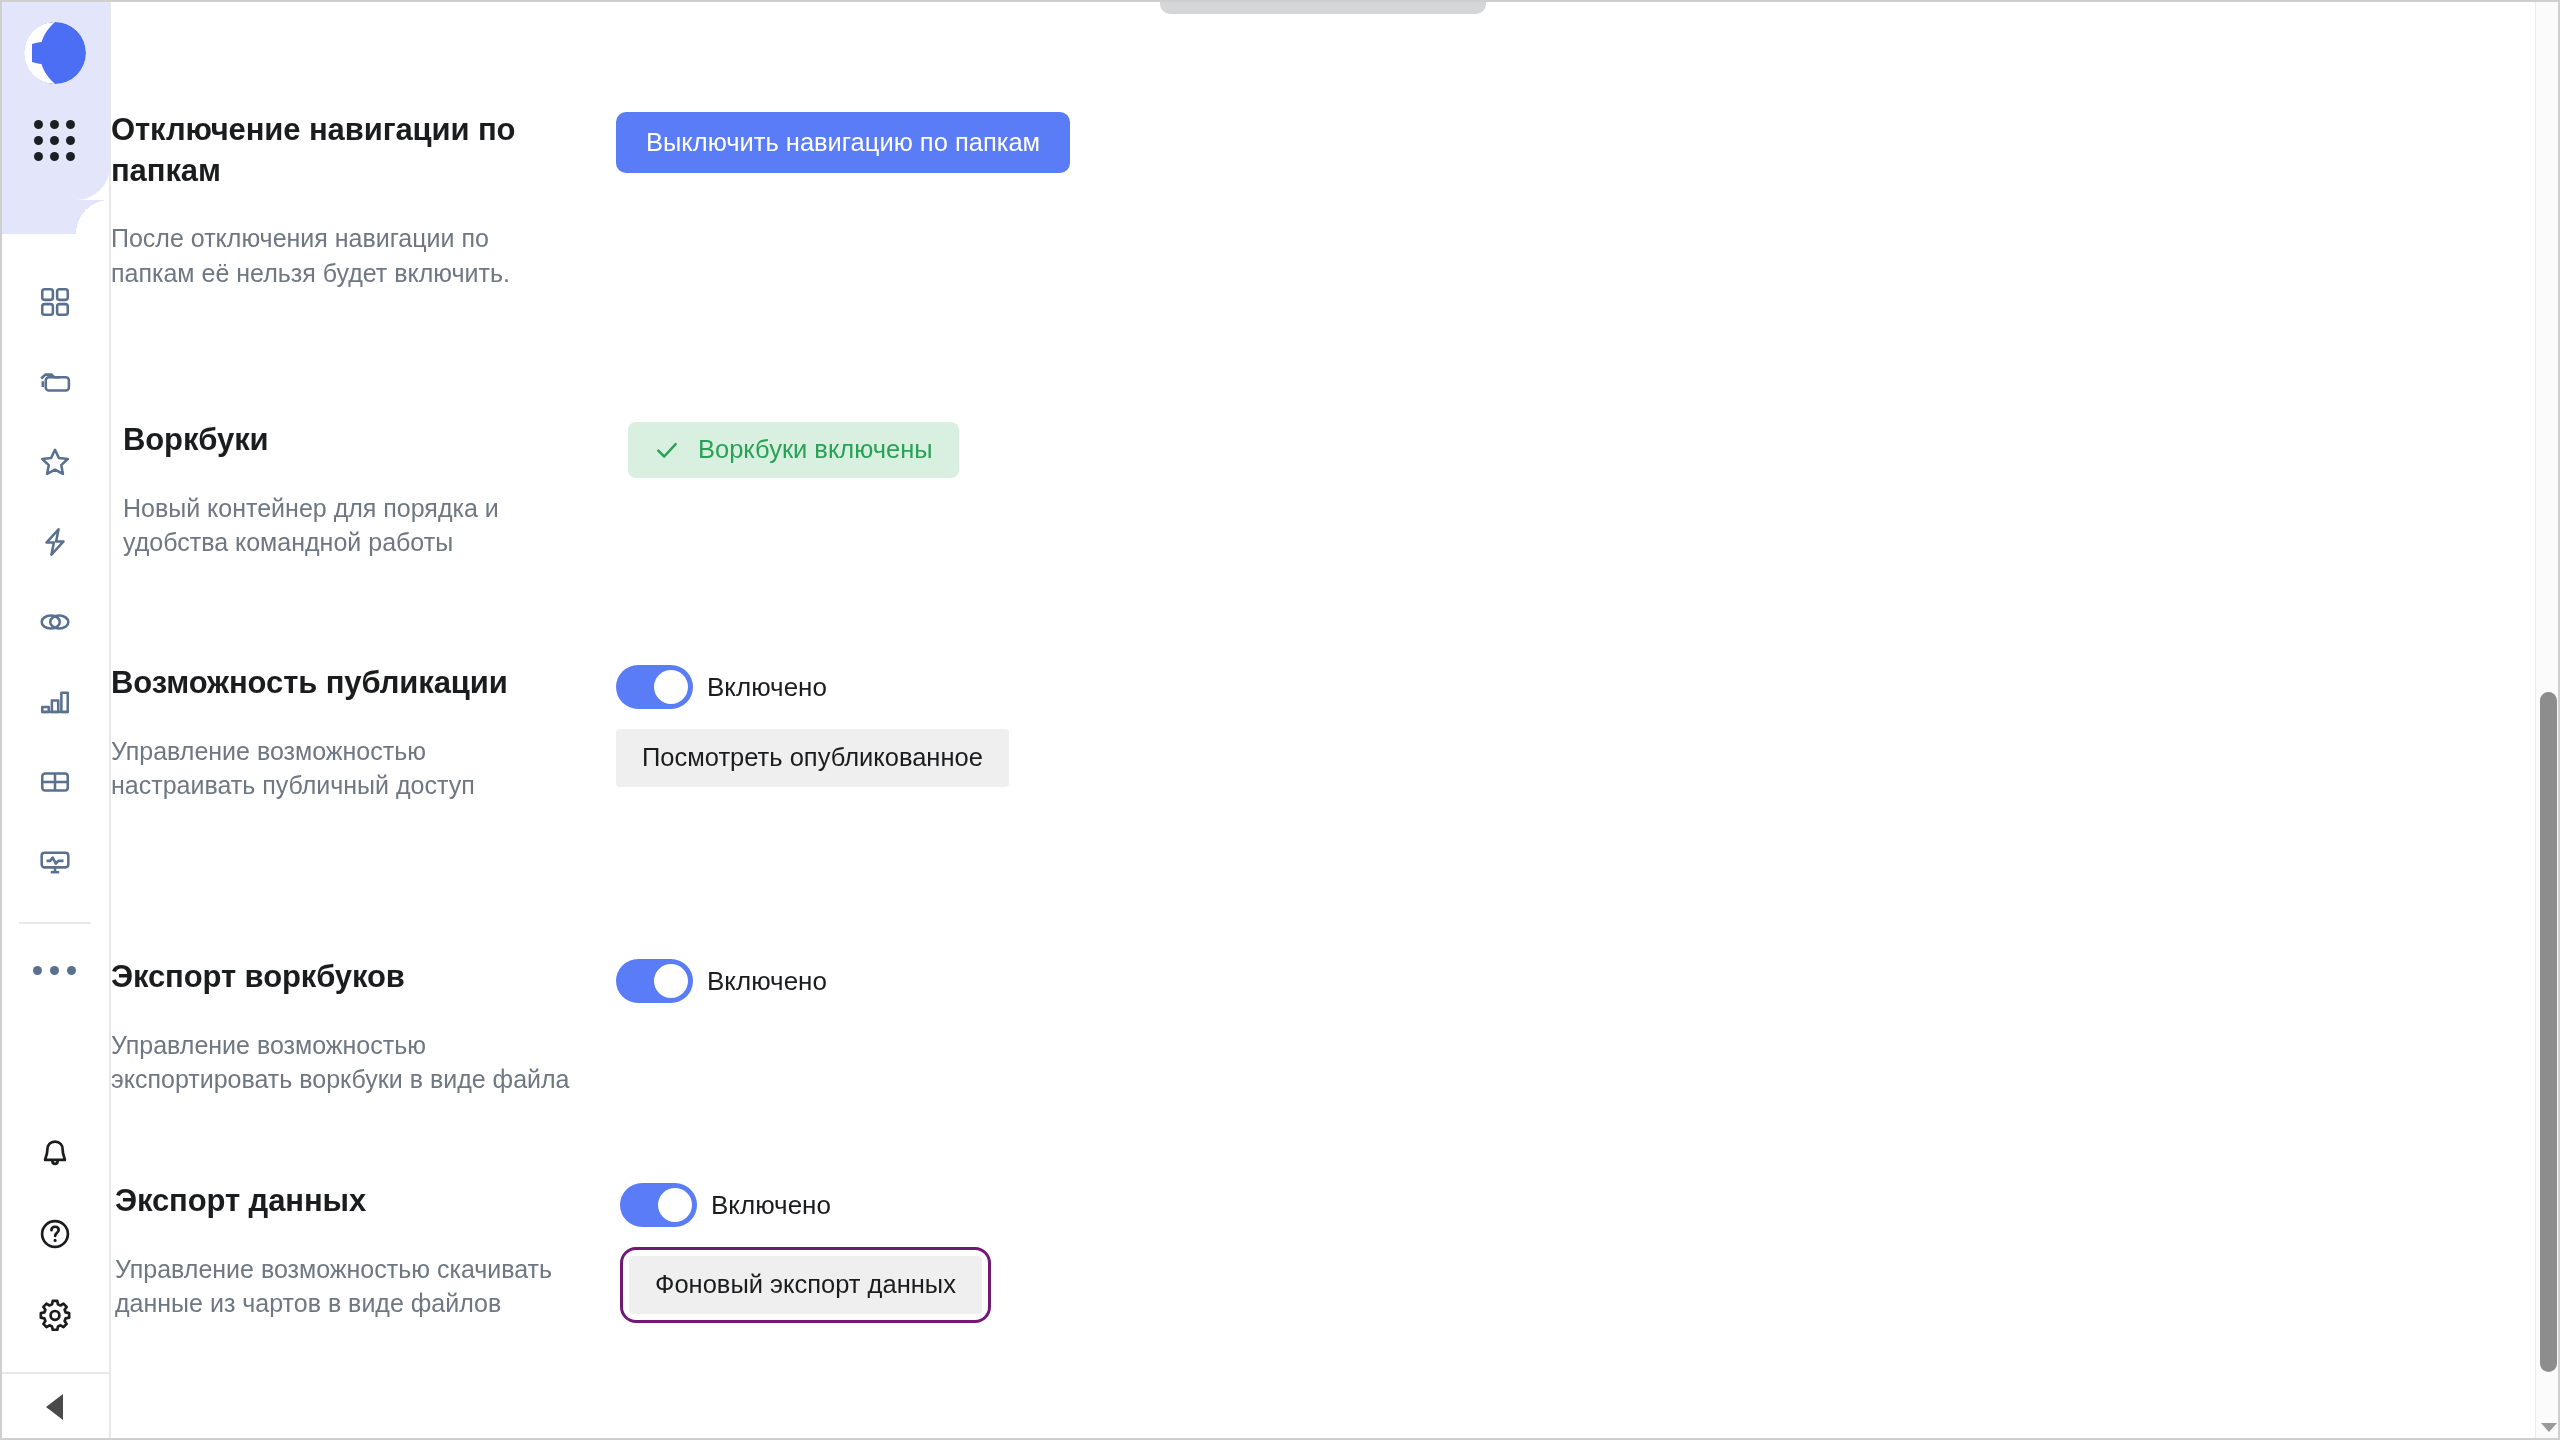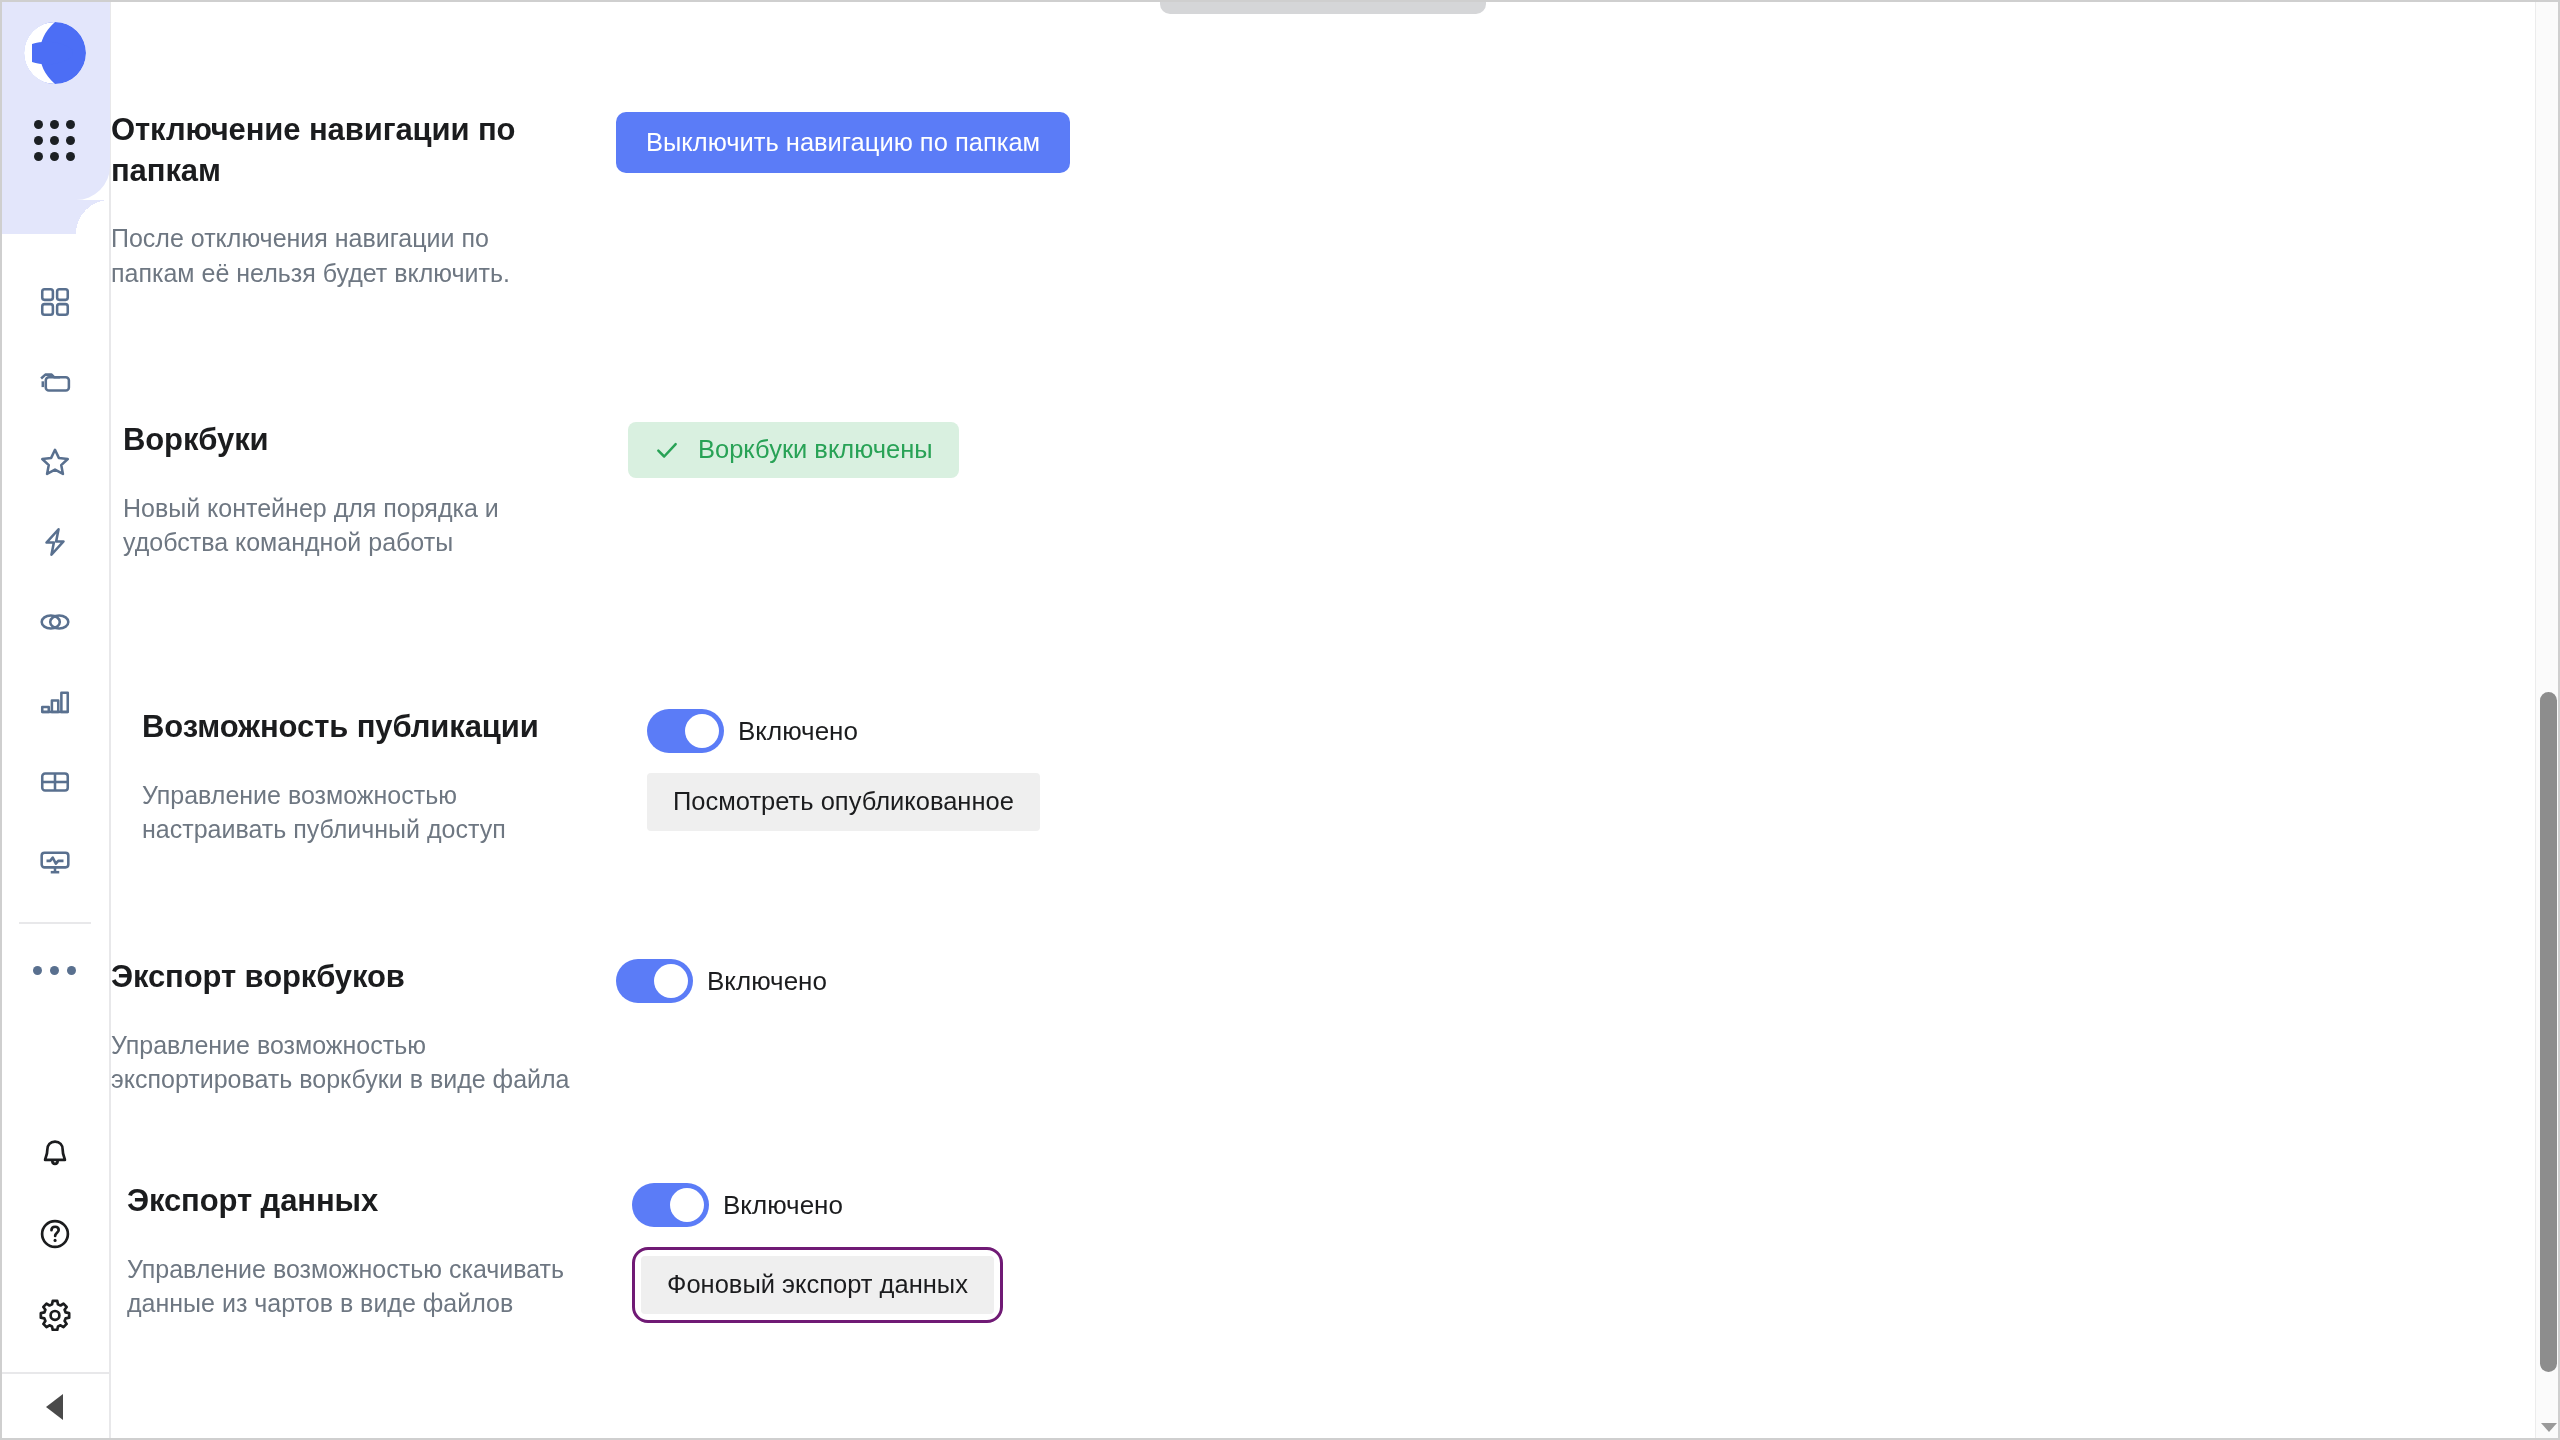--- a/index.html
+++ b/index.html
@@ -536,21 +536,21 @@
         <div class="setting-right">
           <div class="badge-success">
             <svg class="check" viewBox="0 0 24 24" fill="none" stroke="#28a256" stroke-width="2.3" stroke-linecap="round" stroke-linejoin="round">
               <path d="M4 12.6 L9.4 18 L20 6.6"></path>
             </svg>
             <span>Воркбуки включены</span>
           </div>
         </div>
       </section>
 
-      <section class="setting-row" style="top:707px; left:0; width:2000px;padding-left:31px;">
+      <section class="setting-row" style="top:663px; left:0; width:2000px;">
         <div class="setting-left">
           <h3 class="setting-title">Возможность публикации</h3>
           <p class="setting-desc">Управление возможностью настраивать публичный доступ</p>
         </div>
         <div class="setting-right">
           <div class="toggle-row">
             <div class="switch">
               <span class="knob"></span>
             </div>
             <span class="toggle-label">Включено</span>
@@ -568,21 +568,21 @@
         <div class="setting-right">
           <div class="toggle-row">
             <div class="switch">
               <span class="knob"></span>
             </div>
             <span class="toggle-label">Включено</span>
           </div>
         </div>
       </section>
 
-      <section class="setting-row" style="top:1181px; left:16px; width:2000px;">
+      <section class="setting-row" style="top:1181px; left:4px; width:2000px;">
         <div class="setting-left">
           <h3 class="setting-title">Экспорт данных</h3>
           <p class="setting-desc">Управление возможностью скачивать данные из чартов в виде файлов</p>
         </div>
         <div class="setting-right">
           <div class="toggle-row">
             <div class="switch">
               <span class="knob"></span>
             </div>
             <span class="toggle-label">Включено</span>

